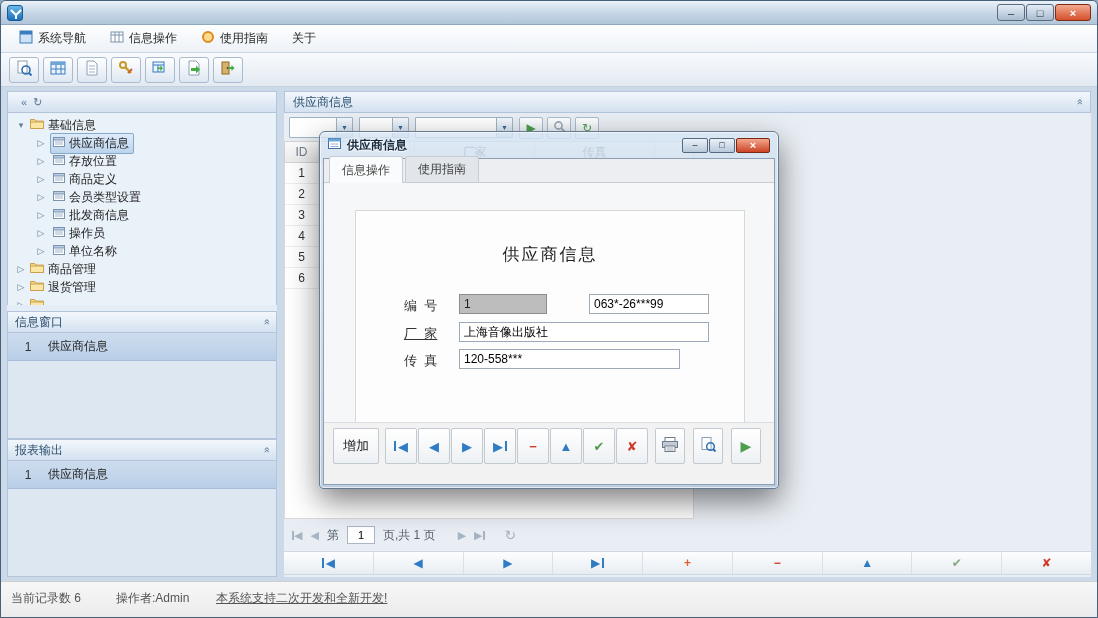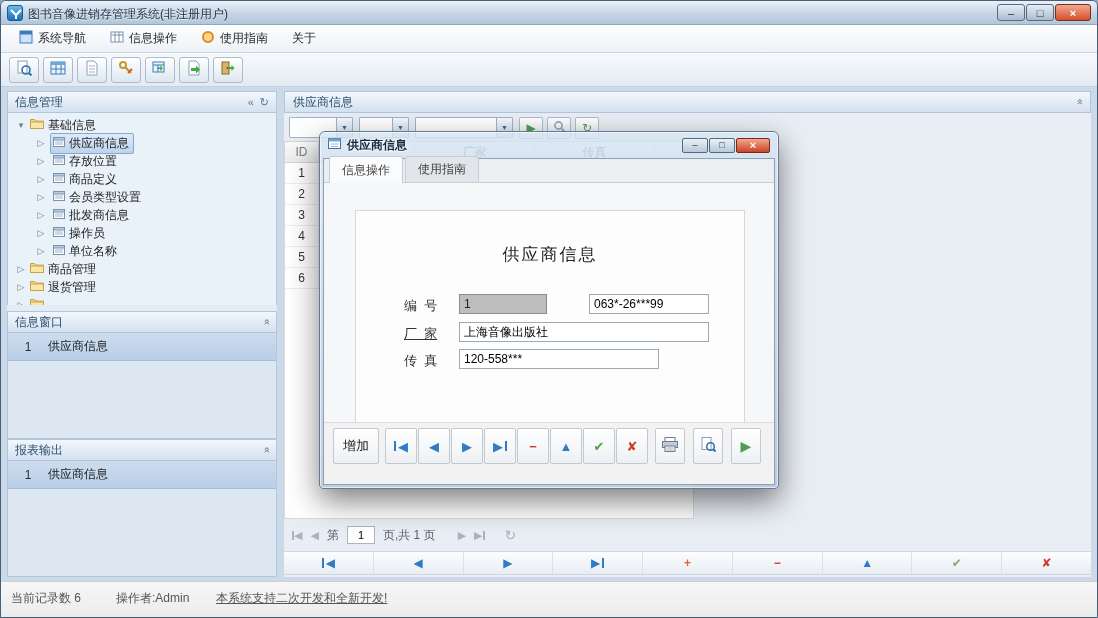--- a/index.html
+++ b/index.html
@@ -135,21 +135,20 @@
 <body>
 
 <div class="app">
 
   <div class="titlebar">
     <span class="app-logo">
       <svg width="14" height="14" viewBox="0 0 14 14">
           <path d="M2 3 L7 8 L12 3 M7 8 L7 12" stroke="#fff" stroke-width="2" fill="none"></path>
         </svg>
     </span>
-    <span class="title-text">图书音像进销存管理系统(非注册用户)</span>
     <div class="win-btns">
       <div class="wb">
           <span>–</span>
         </div>
       <div class="wb">
           <span>□</span>
         </div>
       <div class="wb close">
           <span>×</span>
         </div>
@@ -236,21 +235,20 @@
             <rect x="2" y="2" width="7" height="12" fill="#d8b26a" stroke="#8c6a2d"></rect>
             <circle cx="7.5" cy="8" r="0.9" fill="#5d4418"></circle>
             <path d="M10 8 h3 v-2 l3 3 l-3 3 v-2 h-3z" fill="#3fae3f" transform="translate(-1.5,-1)"></path>
           </svg></span>
       </div>
   </div>
 
   <div class="sidebar">
 
     <div class="panel-hd" style="top:0;">
-      <span class="hd-title">信息管理</span>
       <span class="hd-ico">«</span>
       <span class="hd-ico">↻</span>
     </div>
 
     <div class="tree">
       <div class="tree-row">
         <span class="arrow">▾</span>
         <span><svg width="14" height="11" viewBox="0 0 14 11">
               <path d="M0.5 1.5 h4.2 l1.2 1.6 H13.5 V10.5 H0.5 Z" fill="#f6d77f" stroke="#c9a14e"></path>
               <path d="M0.5 4 H13.5 V10.5 H0.5 Z" fill="#fbe6a6" stroke="#c9a14e"></path>
@@ -558,21 +556,21 @@
       <div class="dlg-page">
         <div class="groupbox">
           <div class="form-title">供应商信息</div>
           <span class="f-label" style="left:48px; top:86px;">编  号</span>
           <input class="f-input disabled" style="left: 103px; top: 83px; width: 88px;" value="1">
           <span class="f-label" style="left:204px; top:86px;margin-left:44px;">电  话</span>
           <input class="f-input" style="left: 233px; top: 83px; width: 120px;" value="063*-26***99">
           <span class="f-label" style="left:48px; top:114px;text-decoration:underline;">厂  家</span>
           <input class="f-input" style="left: 103px; top: 111px; width: 250px;" value="上海音像出版社">
           <span class="f-label" style="left:48px; top:141px;">传  真</span>
-          <input class="f-input" style="left: 103px; top: 138px; width: 200px;" value="120-558***">
+          <input class="f-input" style="left: 103px; top: 138px; width: 221px;" value="120-558***">
         </div>
       </div>
       <div class="dlg-btnrow">
         <div class="dbtn" style="left:9px; width:46px;">增加</div>
         <div class="dbtn" style="left:61px; width:32px;">
             <span class="bar-b"></span>
             <span class="c-blue">◀</span>
           </div>
         <div class="dbtn" style="left:94px; width:32px;">
             <span class="c-blue">◀</span>

